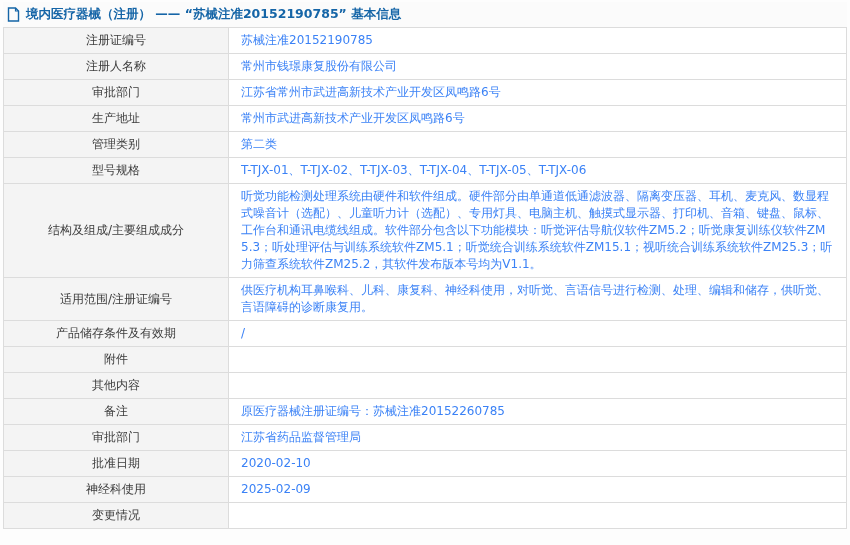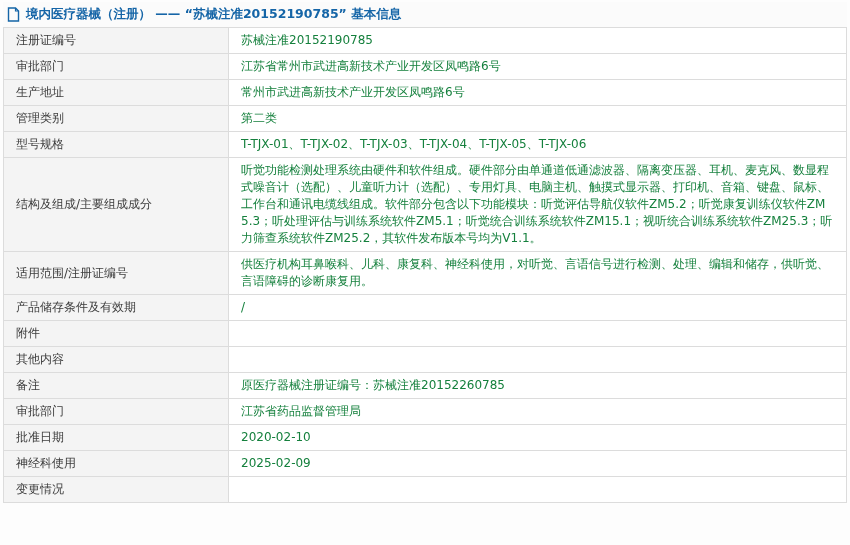--- a/index.html
+++ b/index.html
@@ -31,27 +31,27 @@
   .info-table td {
     border: 1px solid #dcdcdc;
     padding: 4px 12px;
     line-height: 17px;
     vertical-align: middle;
     word-break: break-all;
   }
   td.cell-label {
     width: 225px;
     background: #f4f4f4;
-    text-align: left;
+    text-align: center;
     color: #3c3c3c;
   }
   td.cell-value {
     background: #ffffff;
     text-align: left;
-    color: #15803d;
+    color: #3b82f6;
   }
   tr { height: 26px; }
 </style>
 </head>
 <body>
 
 <div class="page">
 
   <div class="header">
     <span class="doc-icon">
@@ -61,20 +61,24 @@
       </svg>
     </span>
     <span class="title">境内医疗器械（注册） —— “苏械注准20152190785” 基本信息</span>
   </div>
 
   <table class="info-table">
     <tbody>
       <tr>
         <td class="cell-label">注册证编号</td>
         <td class="cell-value">苏械注准20152190785</td>
+      </tr>
+      <tr>
+        <td class="cell-label">注册人名称</td>
+        <td class="cell-value">常州市钱璟康复股份有限公司</td>
       </tr>
       <tr>
         <td class="cell-label">审批部门</td>
         <td class="cell-value">江苏省常州市武进高新技术产业开发区凤鸣路6号</td>
       </tr>
       <tr>
         <td class="cell-label">生产地址</td>
         <td class="cell-value">常州市武进高新技术产业开发区凤鸣路6号</td>
       </tr>
       <tr>

